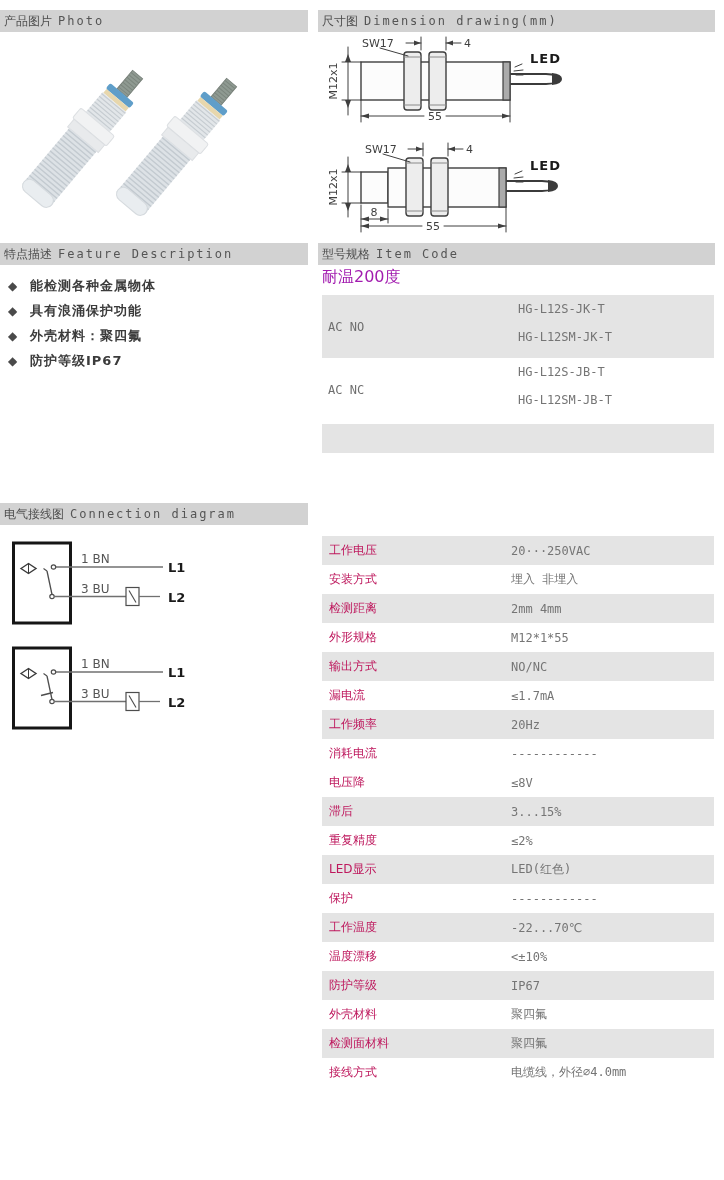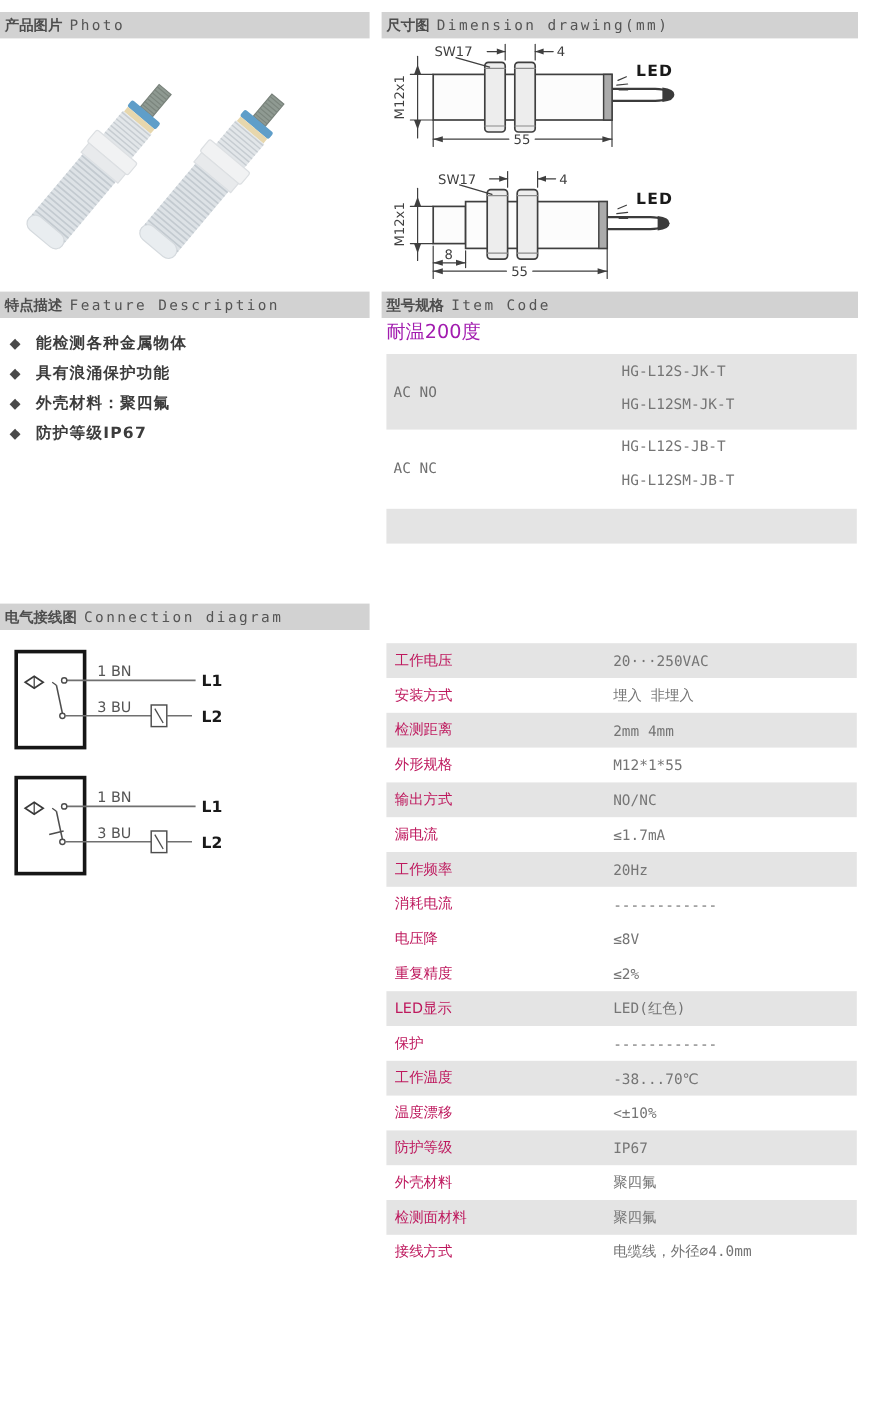--- a/index.html
+++ b/index.html
@@ -5,21 +5,21 @@
   html,body { margin:0; padding:0; background:#ffffff; }
   .page {
     position:relative; width:724px; height:1180px; background:#ffffff;
     font-family:"DejaVu Sans", sans-serif; overflow:hidden;
   }
   .hdr {
     position:absolute; height:22px; background:#d2d2d2; color:#4d4d4d;
     font-size:12px; line-height:22px; padding-left:4px; box-sizing:border-box;
     white-space:nowrap;
   }
-  .hdr-zh { font-weight:bold; }
+  .hdr-zh { font-weight:normal; }
   .hdr-en { font-family:"DejaVu Sans Mono", monospace; letter-spacing:2px; margin-left:6px; color:#555; }
 
   .features { position:absolute; left:8px; top:273px; width:300px; }
   .feature-item { display:flex; align-items:center; height:25px; }
   .feature-bullet { color:#4a4a4a; font-size:12px; width:22px; }
   .feature-text { font-size:13px; font-weight:bold; color:#3c3c3c; letter-spacing:1px; }
 
   .code-note { position:absolute; left:322px; top:267px; font-size:16px; color:#a21caf; }
   .code-row { position:absolute; left:322px; width:392px; }
   .row-gray { background:#e4e4e4; }
@@ -301,35 +301,39 @@
         <span class="spec-value">20Hz</span>
       </div>
       <div class="spec-row">
         <span class="spec-label">消耗电流</span>
         <span class="spec-value">------------</span>
       </div>
       <div class="spec-row">
         <span class="spec-label">电压降</span>
         <span class="spec-value">≤8V</span>
       </div>
+      <div class="spec-row row-gray">
+        <span class="spec-label">滞后</span>
+        <span class="spec-value">3...15%</span>
+      </div>
       <div class="spec-row">
         <span class="spec-label">重复精度</span>
         <span class="spec-value">≤2%</span>
       </div>
       <div class="spec-row row-gray">
         <span class="spec-label">LED显示</span>
         <span class="spec-value">LED(红色)</span>
       </div>
       <div class="spec-row">
         <span class="spec-label">保护</span>
         <span class="spec-value">------------</span>
       </div>
       <div class="spec-row row-gray">
         <span class="spec-label">工作温度</span>
-        <span class="spec-value">-38...70℃</span>
+        <span class="spec-value">-22...70℃</span>
       </div>
       <div class="spec-row">
         <span class="spec-label">温度漂移</span>
         <span class="spec-value">&lt;±10%</span>
       </div>
       <div class="spec-row row-gray">
         <span class="spec-label">防护等级</span>
         <span class="spec-value">IP67</span>
       </div>
       <div class="spec-row">

